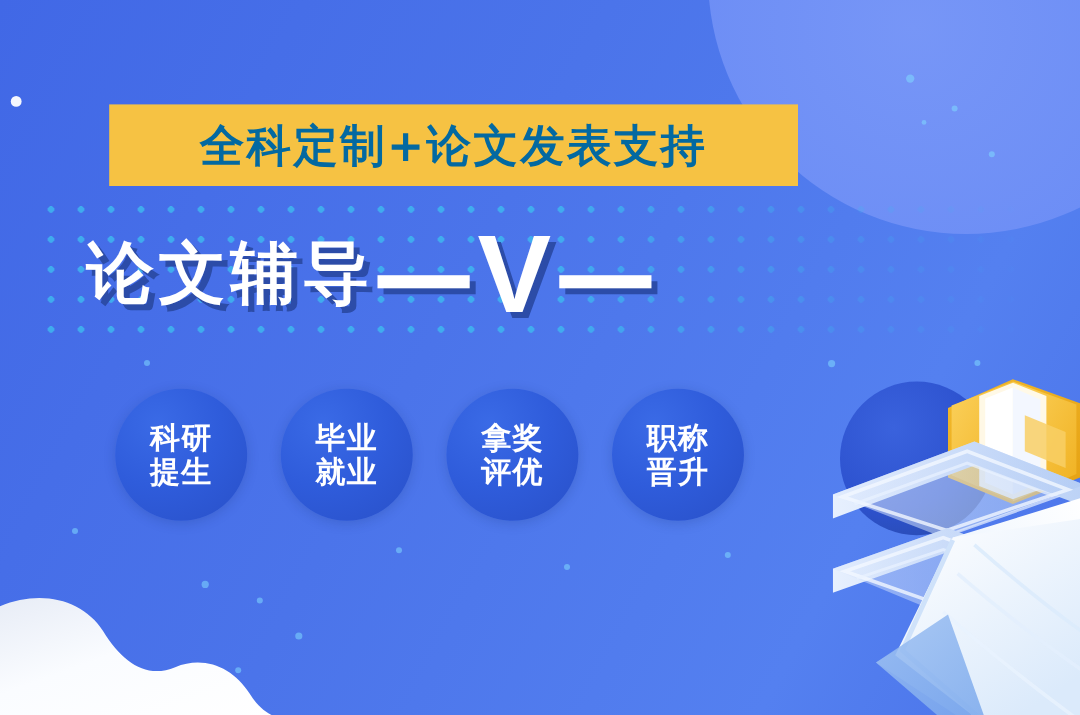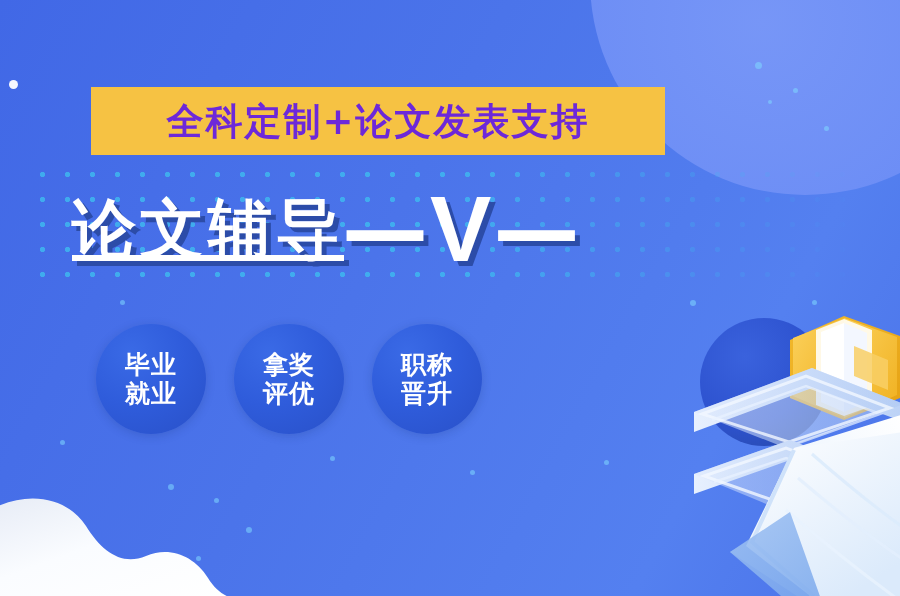--- a/index.html
+++ b/index.html
@@ -79,21 +79,21 @@
     width: 574px;
     height: 68px;
     background: #f6c243;
     display: flex;
     align-items: center;
     justify-content: center;
   }
   .sub-banner span {
     font-size: 37px;
     font-weight: bold;
-    color: #6d28d9;
+    color: #0369a1;
     letter-spacing: 2px;
     line-height: 1;
     white-space: nowrap;
   }
 
   
   .headline {
     position: absolute;
     left: 72px;
     top: 181px;
@@ -105,23 +105,22 @@
   }
   .headline .word,
   .headline .dash,
   .headline .vee {
     color: #ffffff;
     font-weight: bold;
     text-shadow: 5px 5px 0 #2c4ca8;
     line-height: 1;
   }
   .headline .word {
-    font-size: 64px;
+    font-size: 56px;
     letter-spacing: 4px;
-    text-decoration: underline;
   }
   .headline .dash {
     font-size: 86px;
     margin: 0 -2px;
   }
   .headline .vee {
     font-size: 92px;
     font-family: "Liberation Sans", sans-serif;
     padding: 0 4px;
   }
@@ -195,20 +194,24 @@
 
   <div class="headline">
     <span class="word">论文辅导</span>
     <span class="dash">—</span>
     <span class="vee">V</span>
     <span class="dash">—</span>
   </div>
 
   <div class="circle-row">
     <div class="bubble">
+      <span class="l1">科研</span>
+      <span class="l2">提生</span>
+    </div>
+    <div class="bubble">
       <span class="l1">毕业</span>
       <span class="l2">就业</span>
     </div>
     <div class="bubble">
       <span class="l1">拿奖</span>
       <span class="l2">评优</span>
     </div>
     <div class="bubble">
       <span class="l1">职称</span>
       <span class="l2">晋升</span>

